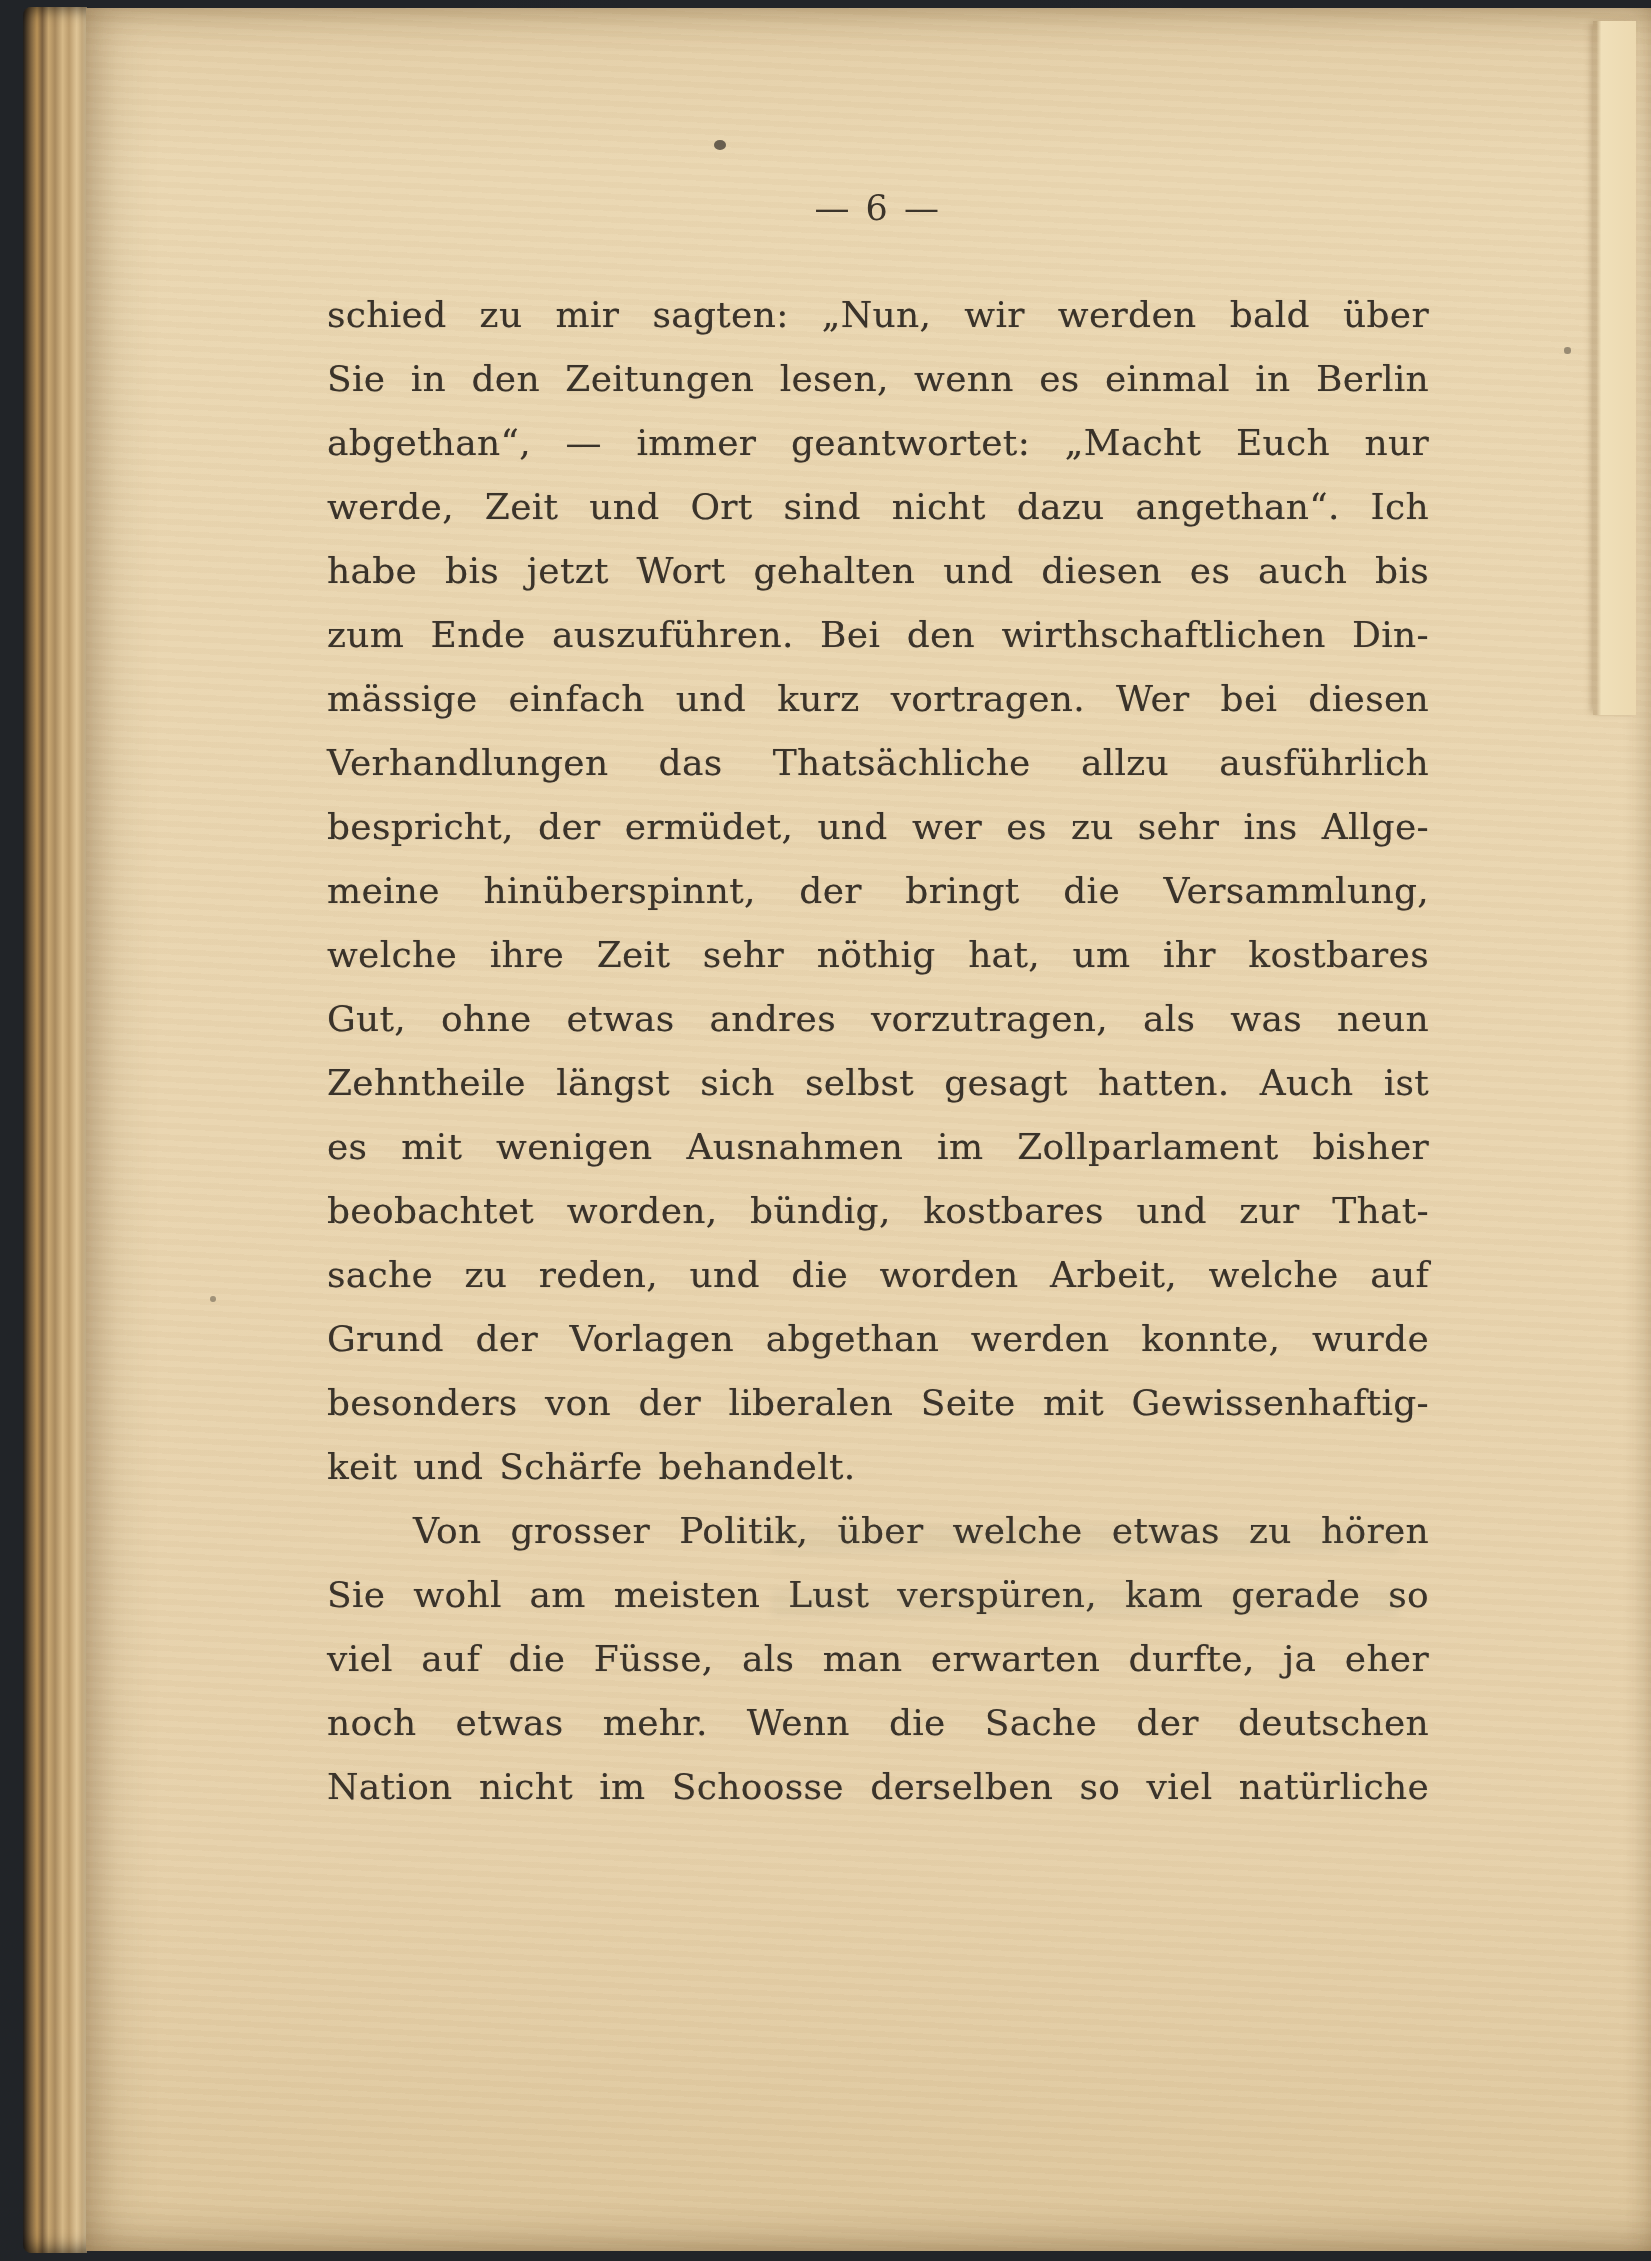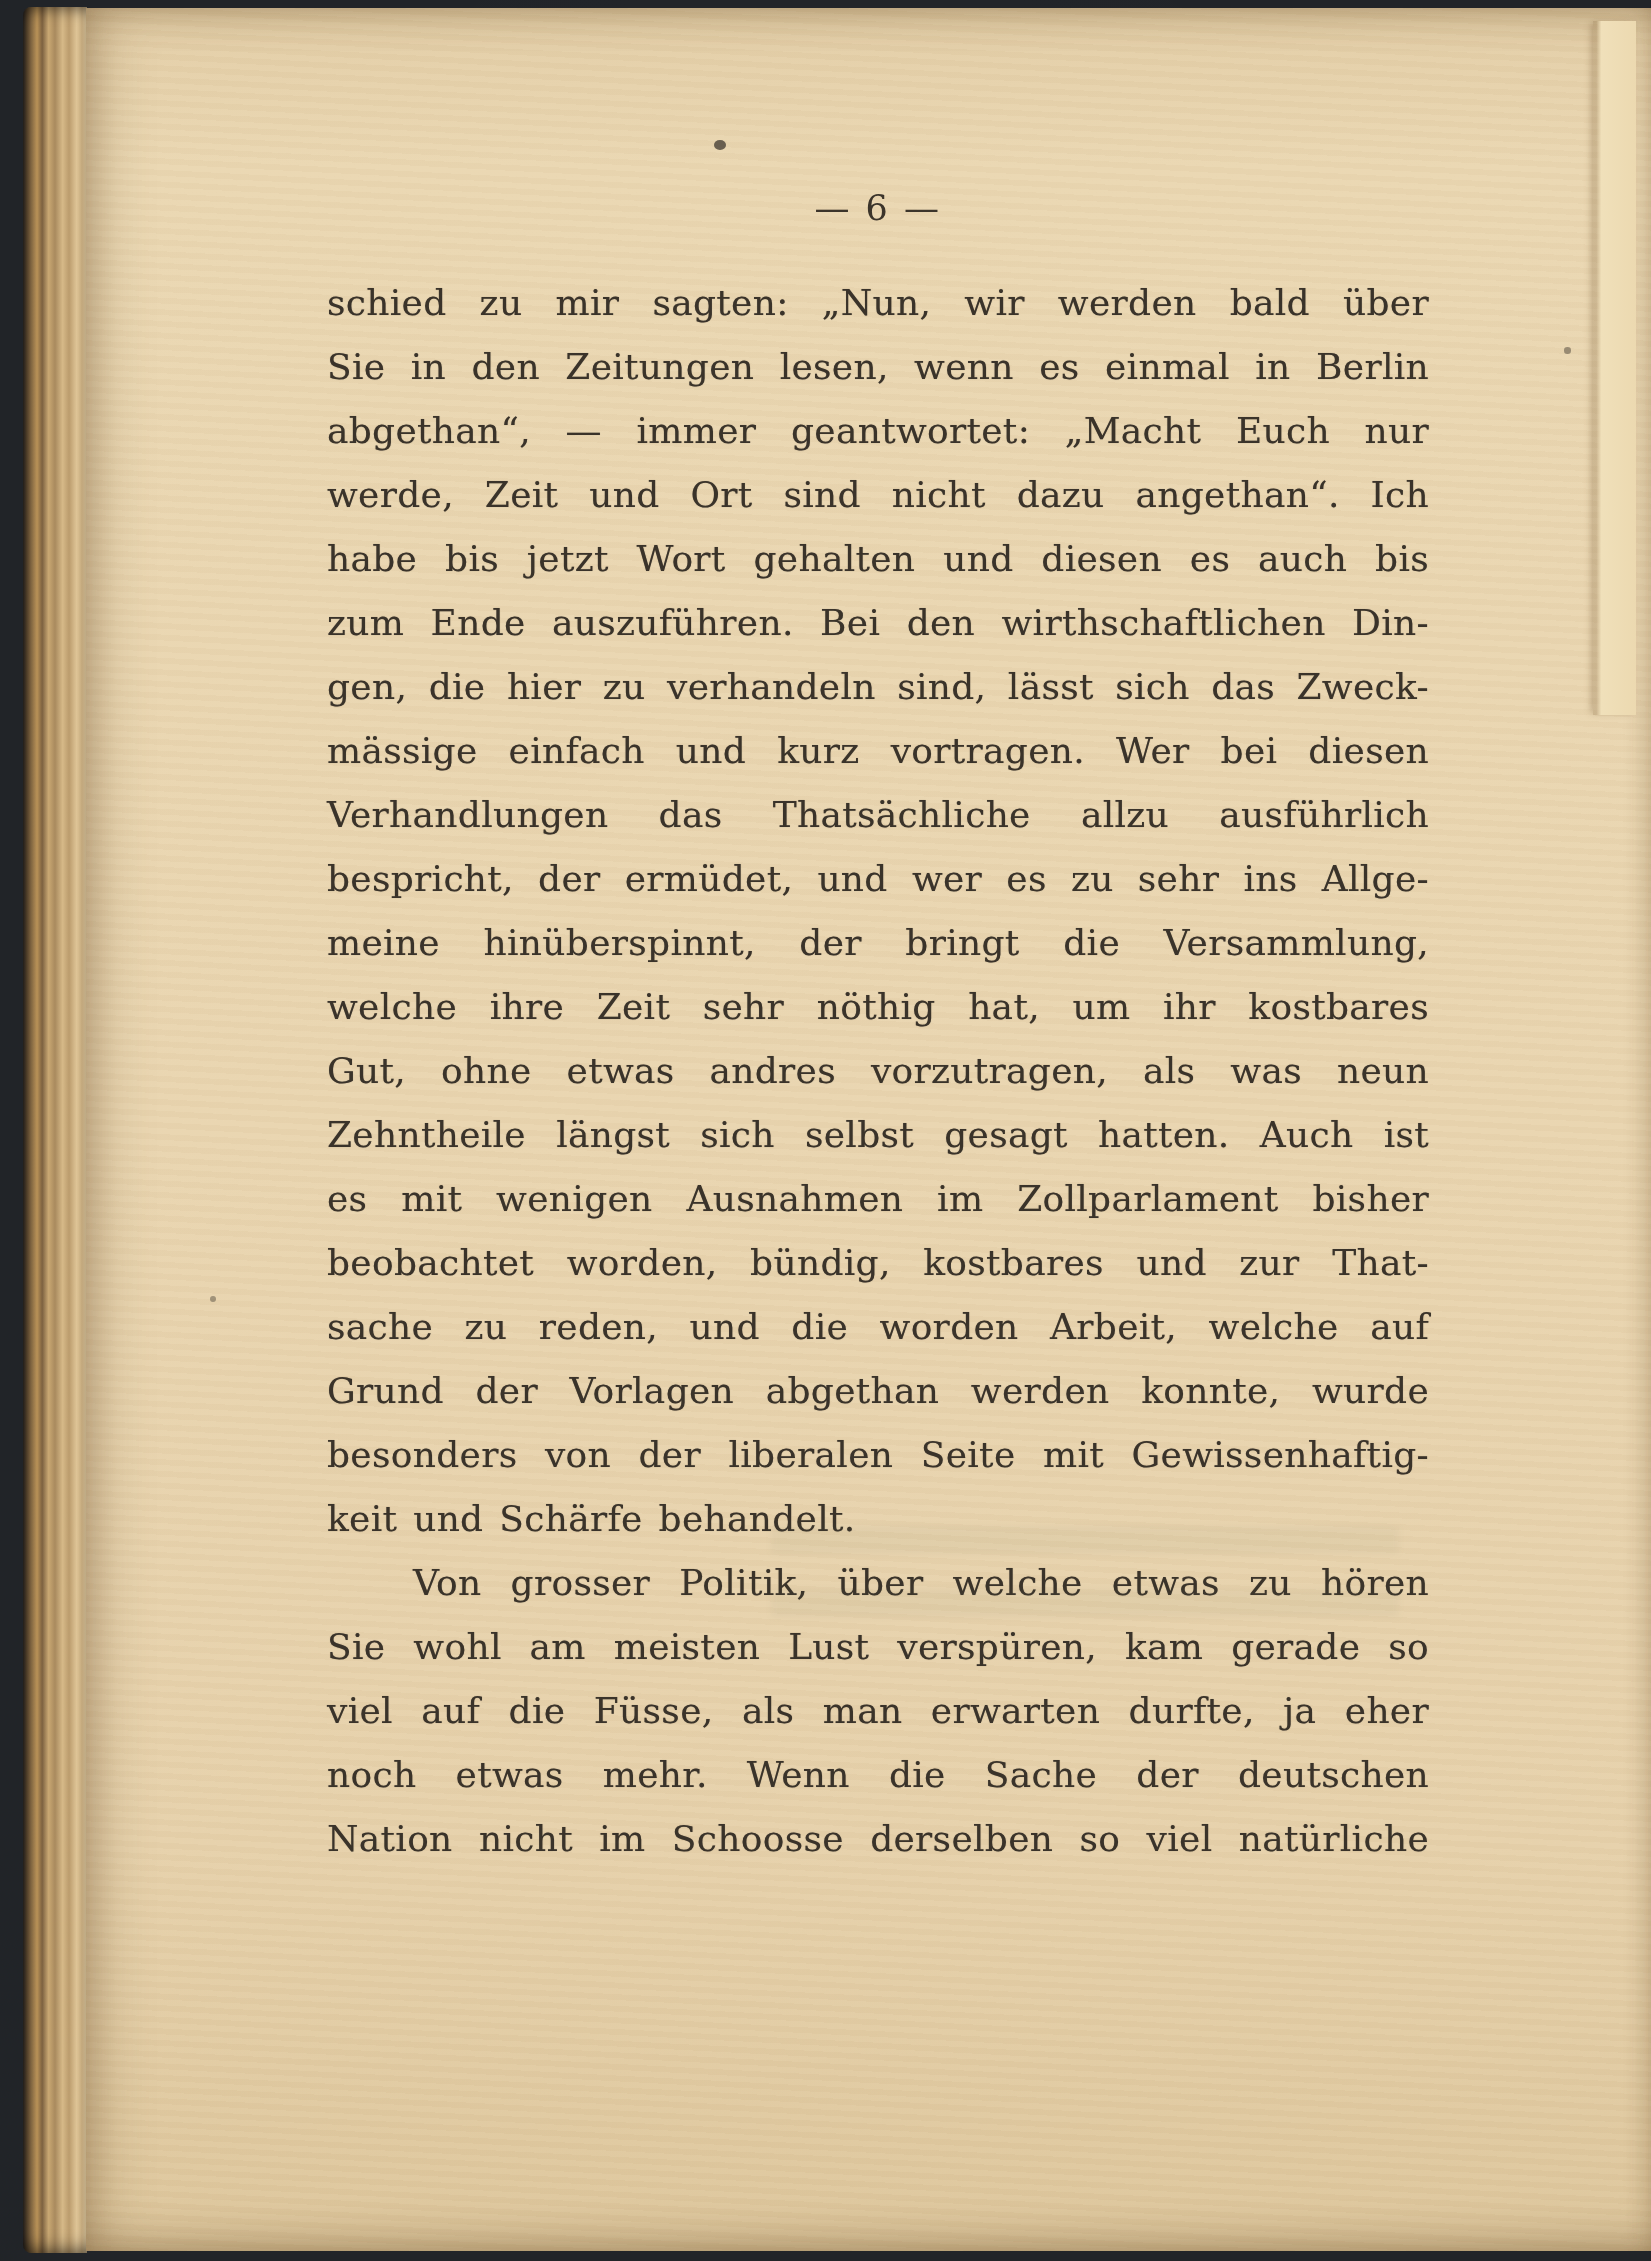--- a/index.html
+++ b/index.html
@@ -84,21 +84,21 @@
     width: 1102px;
     text-align: center;
     font-size: 35px;
     letter-spacing: 2.5px;
     color: #3c352b;
   }
 
   
   .text-block {
     position: absolute;
-    top: 263px;
+    top: 275px;
     left: 241px;
     width: 1102px;
     font-size: 36px;
     color: #3a332a;
     letter-spacing: 0.3px;
     word-spacing: 4.1px;
     text-shadow: 0 0 0.8px rgba(58,51,42,0.45);
   }
   .line {
     height: 64px;
@@ -148,21 +148,20 @@
   <div class="page-number">—  6  —</div>
 
   <div class="text-block">
     <div class="paragraph">
         <div class="line">schied zu mir sagten: „Nun, wir werden bald über</div>
         <div class="line">Sie in den Zeitungen lesen, wenn es einmal in Berlin</div>
         <div class="line">abgethan“, — immer geantwortet: „Macht Euch nur</div>
         <div class="line">werde, Zeit und Ort sind nicht dazu angethan“. Ich</div>
         <div class="line">habe bis jetzt Wort gehalten und diesen es auch bis</div>
         <div class="line">zum Ende auszuführen. Bei den wirthschaftlichen Din-</div>
-        <div class="line">gen, die hier zu verhandeln sind, lässt sich das Zweck-</div>
         <div class="line">mässige einfach und kurz vortragen. Wer bei diesen</div>
         <div class="line">Verhandlungen das Thatsächliche allzu ausführlich</div>
         <div class="line">bespricht, der ermüdet, und wer es zu sehr ins Allge-</div>
         <div class="line">meine hinüberspinnt, der bringt die Versammlung,</div>
         <div class="line">welche ihre Zeit sehr nöthig hat, um ihr kostbares</div>
         <div class="line">Gut, ohne etwas andres vorzutragen, als was neun</div>
         <div class="line">Zehntheile längst sich selbst gesagt hatten. Auch ist</div>
         <div class="line">es mit wenigen Ausnahmen im Zollparlament bisher</div>
         <div class="line">beobachtet worden, bündig, kostbares und zur That-</div>
         <div class="line">sache zu reden, und die worden Arbeit, welche auf</div>

